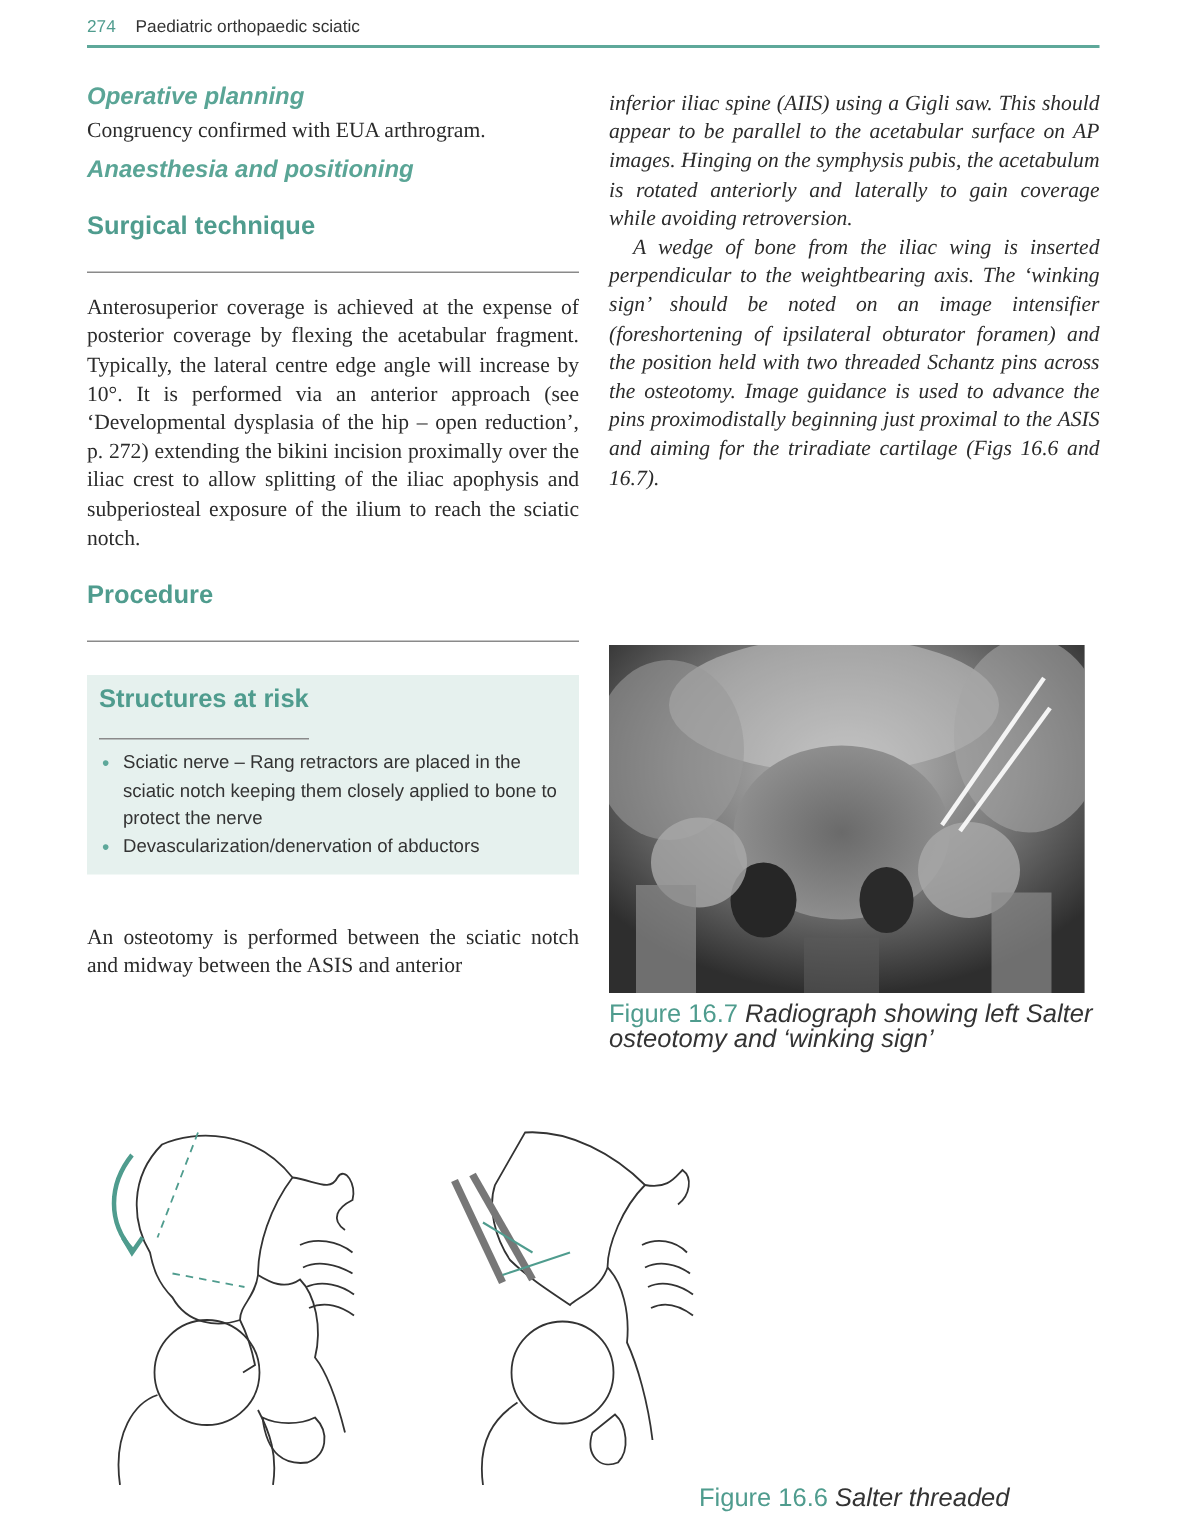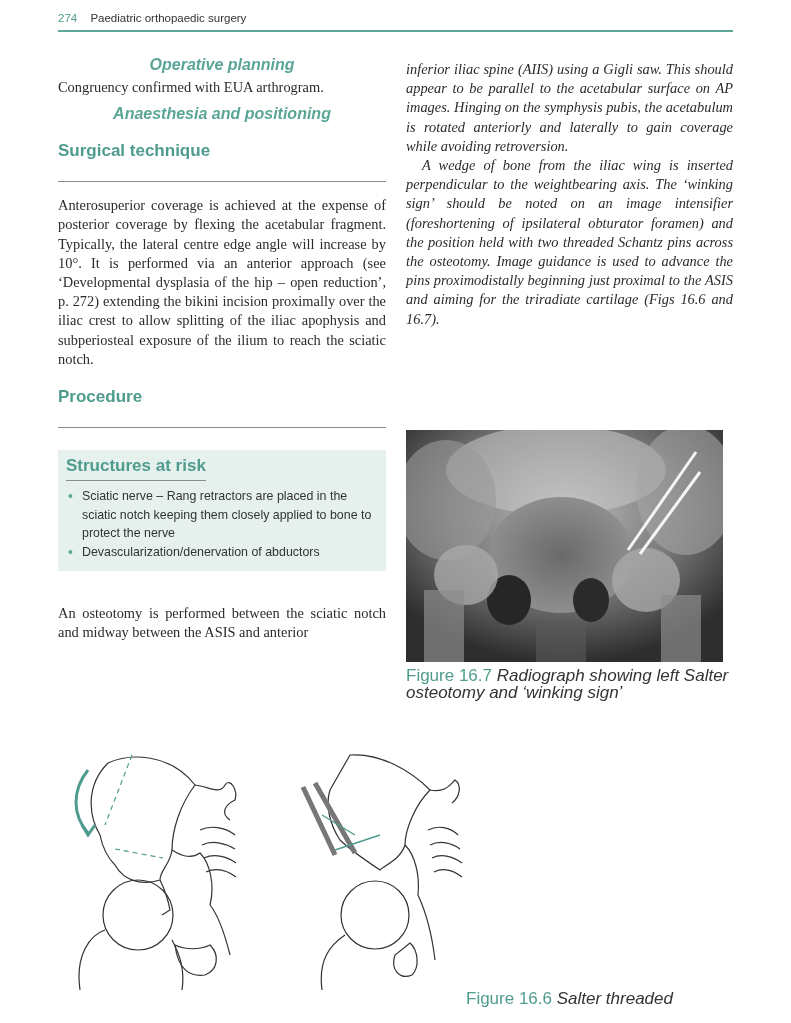--- a/index.html
+++ b/index.html
@@ -8,45 +8,45 @@
   .serif { font-family: "Liberation Serif", "DejaVu Serif", serif; }
 
   .running-head { position:absolute; left:58px; top:12px; width:675px; height:18px; border-bottom:2px solid #5ea89a; font-size:11.5px; }
   .running-head .pg { color:#4f9c8e; margin-right:10px; }
   .running-head .ttl { color:#333; }
 
   .col { position:absolute; }
   .col-left { left:58px; top:56px; width:328px; }
   .col-right { left:406px; top:60px; width:327px;font-style:italic; }
 
-  .subhead { font-style:italic; font-size:16px; color:#5aa596; margin:0 0 4px 0;text-align:center; }
+  .subhead { font-style:italic; font-size:16px; color:#5aa596; margin:0 0 4px 0; }
   .para { font-size:14.4px; line-height:19.2px; text-align:justify; margin:0; }
   .para.indent { text-indent:16px; }
 
   .section-head { font-size:17px; color:#4f9c8e; padding-bottom:20px; border-bottom:1.5px solid #8a8a8a; margin:0; }
 
   .risk-box { background:#e6f1ee; padding:6px 8px 10px 8px; }
-  .risk-title { font-size:17px; color:#4f9c8e; display:inline-block; padding-bottom:4px; border-bottom:1.5px solid #8a8a8a; margin:0 0 6px 0; }
+  .risk-title { font-size:17px; color:#4f9c8e; display:inline-block; padding-bottom:16px; border-bottom:1.5px solid #8a8a8a; margin:0 0 6px 0; }
   .risk-list { list-style:none; margin:0; padding:0; }
   .risk-list li { position:relative; padding-left:16px; font-size:12.4px; line-height:18.5px; color:#333; }
   .risk-list li .bullet { position:absolute; left:2px; top:0; color:#5ea89a; font-size:14px; }
 
   .radiograph { position:absolute; left:406px; top:430px; width:317px; height:232px; background:#2a2a2a; overflow:hidden; }
   .fig-caption { font-size:17px; line-height:17px; }
   .fig-caption .lbl { color:#4f9c8e; }
   .fig-caption .txt { font-style:italic; color:#333; }
 
   .drawing { position:absolute; left:60px; top:745px; width:440px; height:245px; }
 </style>
 </head>
 <body>
 
 <div class="running-head sans">
   <span class="pg">274</span>
-  <span class="ttl">Paediatric orthopaedic surgery</span>
+  <span class="ttl">Paediatric orthopaedic sciatic</span>
 </div>
 
 <div class="col col-left">
   <h3 class="subhead sans">Operative planning</h3>
   <p class="para serif">Congruency confirmed with EUA arthrogram.</p>
 
   <h3 class="subhead sans" style="margin-top:8px;">Anaesthesia and positioning</h3>
 
   <h2 class="section-head sans" style="margin-top:18px;">Surgical technique</h2>
   <p class="para serif" style="margin-top:14px;">Anterosuperior coverage is achieved at the expense of posterior coverage by flexing the acetabular fragment. Typically, the lateral centre edge angle will increase by 10°. It is performed via an anterior approach (see ‘Developmental dysplasia of the hip – open reduction’, p. 272) extending the bikini incision proximally over the iliac crest to allow splitting of the iliac apophysis and subperiosteal exposure of the ilium to reach the sciatic notch.</p>

